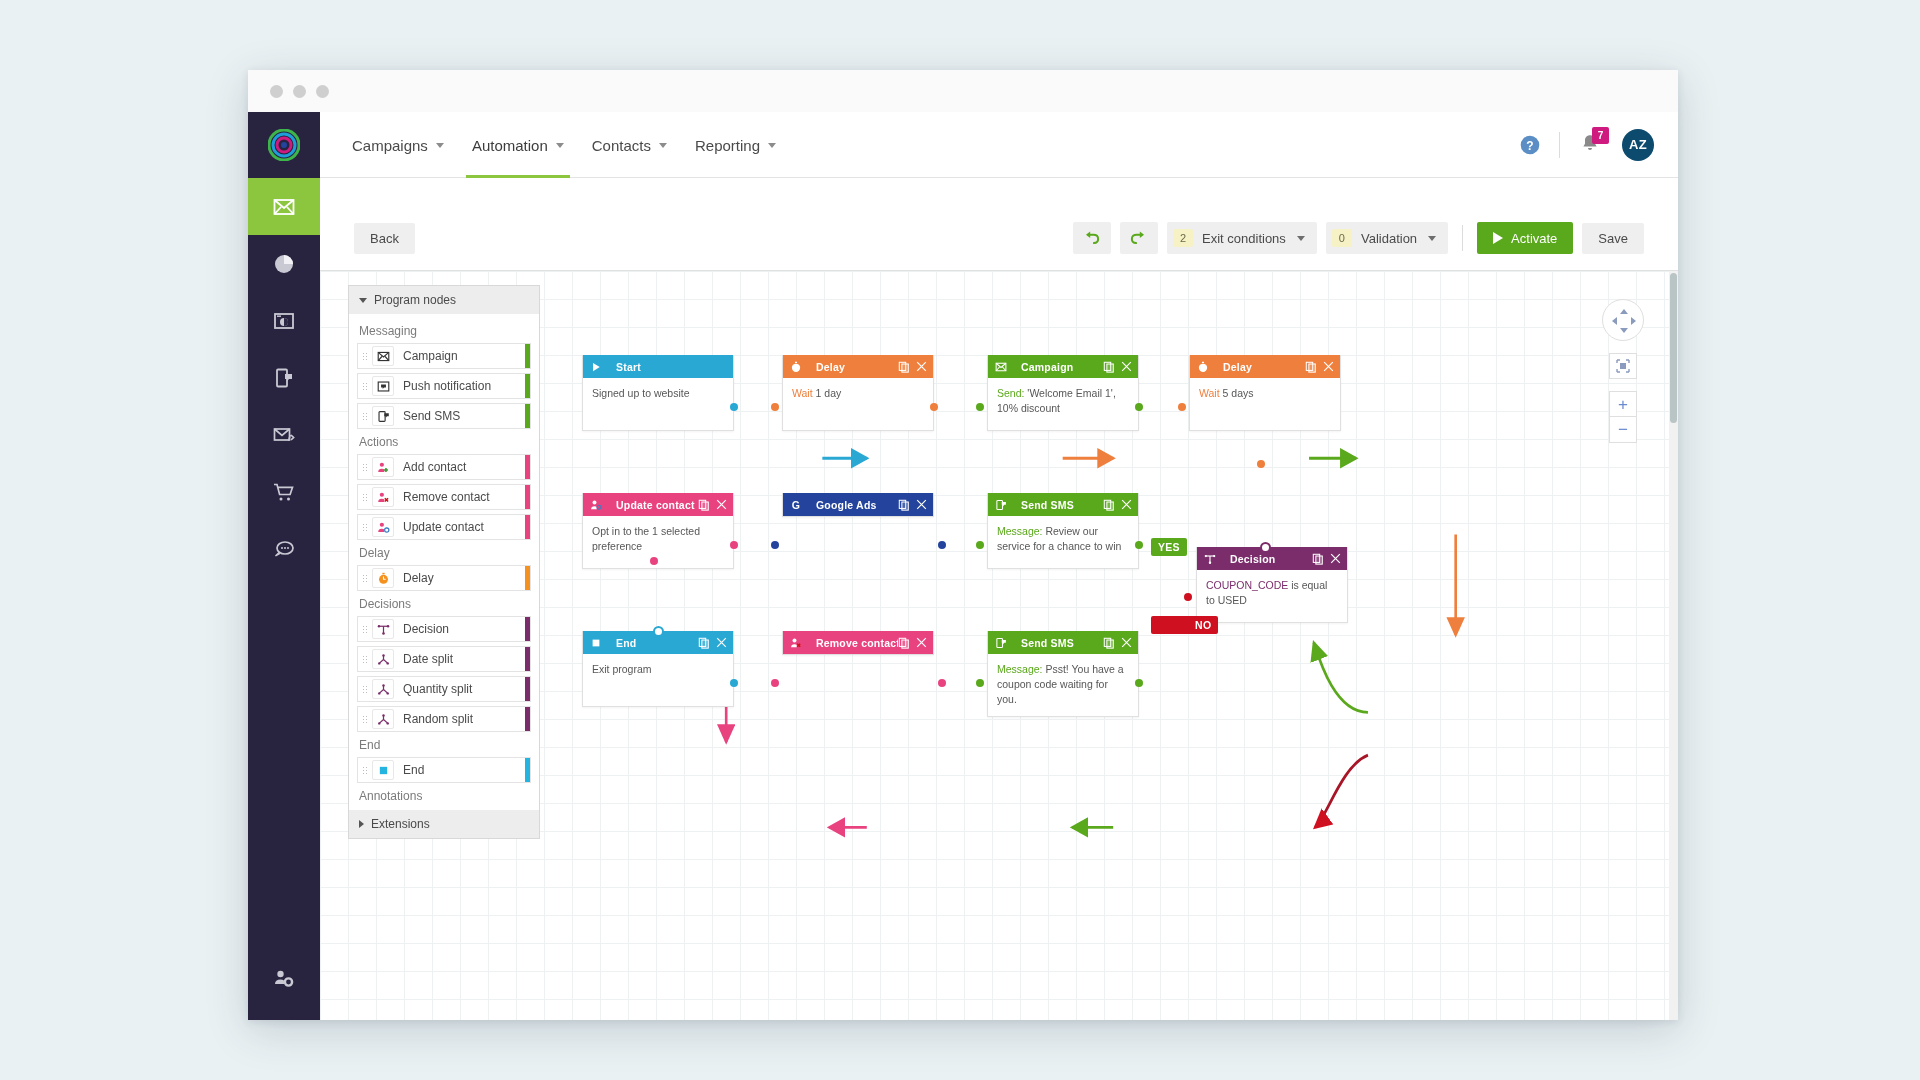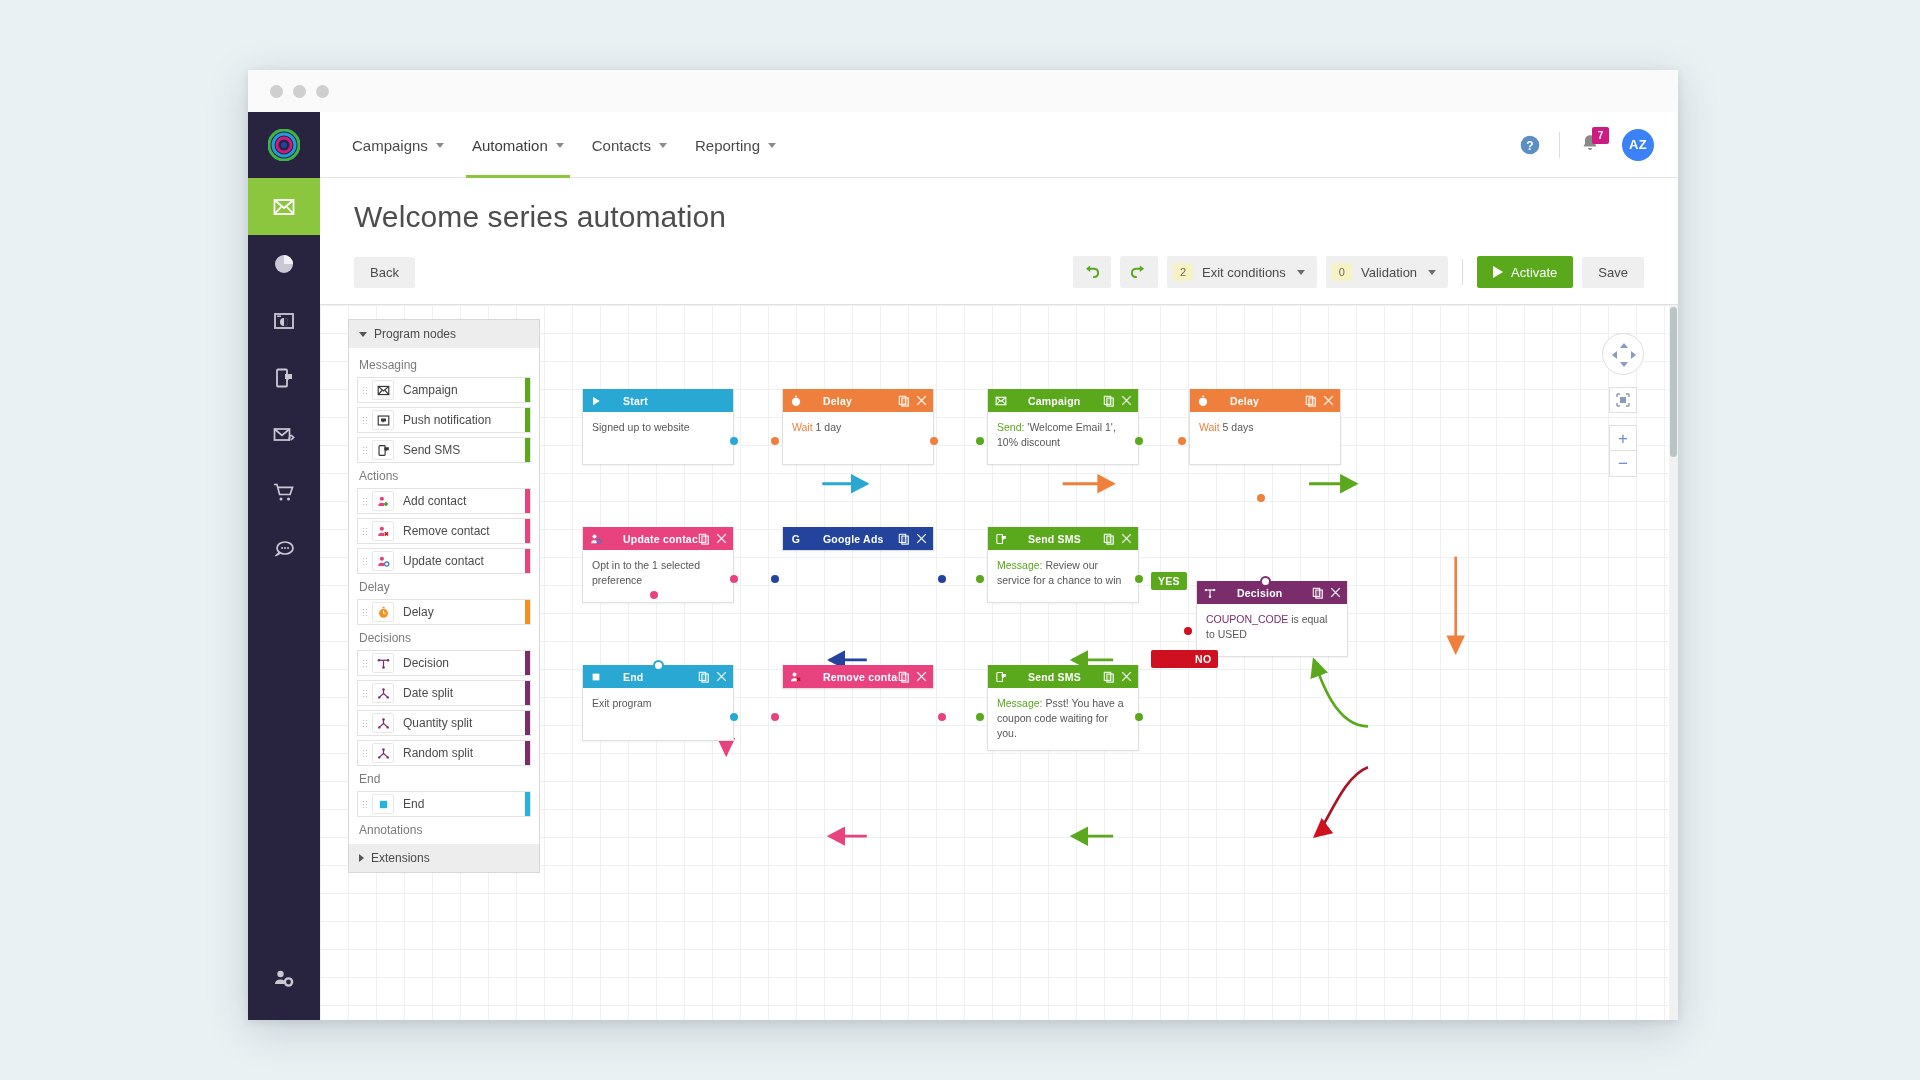--- a/index.html
+++ b/index.html
@@ -70,21 +70,21 @@
   }
   .nav-right { margin-left: auto; display: flex; align-items: center; gap: 18px; }
   .nav-sep { width: 1px; height: 26px; background: #dcdcdc; }
   .bell-wrap { position: relative; width: 26px; height: 26px; }
   .badge {
     position: absolute; right: -5px; top: -5px; min-width: 17px; height: 17px;
     background: #cf1b7f; color: #fff; font-size: 10px; line-height: 17px;
     text-align: center; border-radius: 2px; padding: 0 2px; font-weight: 600;
   }
   .avatar {
-    width: 32px; height: 32px; border-radius: 50%; background: #3b82f6;
+    width: 32px; height: 32px; border-radius: 50%; background: #0c4a6e;
     color: #fff; font-size: 13px; font-weight: 600;
     display: flex; align-items: center; justify-content: center; letter-spacing: .4px;
   }
 
   
   .pagehead { padding: 22px 34px 0 34px; background: #fff; }
   .pagetitle { font-size: 30px; font-weight: 400; color: #4d4d4d; letter-spacing: .1px; }
 
   .toolbar { display: flex; align-items: center; margin-top: 22px; padding-bottom: 16px; }
   .btn {
@@ -177,21 +177,21 @@
     position: absolute; width: 152px; background: #fff;
     border: 1px solid #e0e0e0; border-top: none; z-index: 20;
     box-shadow: 0 1px 2px rgba(0,0,0,.05);
   }
   .node-head {
     height: 23px; display: flex; align-items: center;
     padding: 0 6px 0 7px; color: #fff; font-size: 10.5px; font-weight: 600;
     letter-spacing: .2px;
   }
   .node-head .nh-ico { width: 14px; display: flex; align-items: center; flex: none; }
-  .node-head .nh-title { margin-left: 19px; white-space: nowrap; overflow: hidden; }
+  .node-head .nh-title { margin-left: 12px; white-space: nowrap; overflow: hidden; }
   .node-head .nh-actions { margin-left: auto; display: flex; align-items: center; gap: 6px; }
   .node-body {
     padding: 8px 8px 8px 9px; font-size: 10.5px; line-height: 1.45;
     color: #575757; min-height: 52px;
   }
   .node-body .accent { }
   .node-body .muted { color: #575757; }
 
   
   .dotpt {
@@ -351,21 +351,20 @@
             </svg>
             <span class="badge">7</span>
           </div>
           <div class="avatar">
             <span>AZ</span>
           </div>
         </div>
       </div>
 
       <div class="pagehead">
-        <div class="pagetitle">Welcome series automation</div>
         <div class="toolbar">
           <button class="btn">Back</button>
 
           <div class="toolbar-right">
             <button class="icon-btn">
               <svg width="19" height="19" viewBox="0 0 20 20">
                 <path d="M6.5 6 H12 c3 0 5 1.8 5 4.4 c0 2.3 -1.6 4.1 -4.4 4.4" fill="none" stroke="#5aa81b" stroke-width="2.1" stroke-linecap="round"></path>
                 <path d="M8.6 2.6 L4.2 6 L8.6 9.4 Z" fill="#5aa81b"></path>
               </svg>
             </button>

